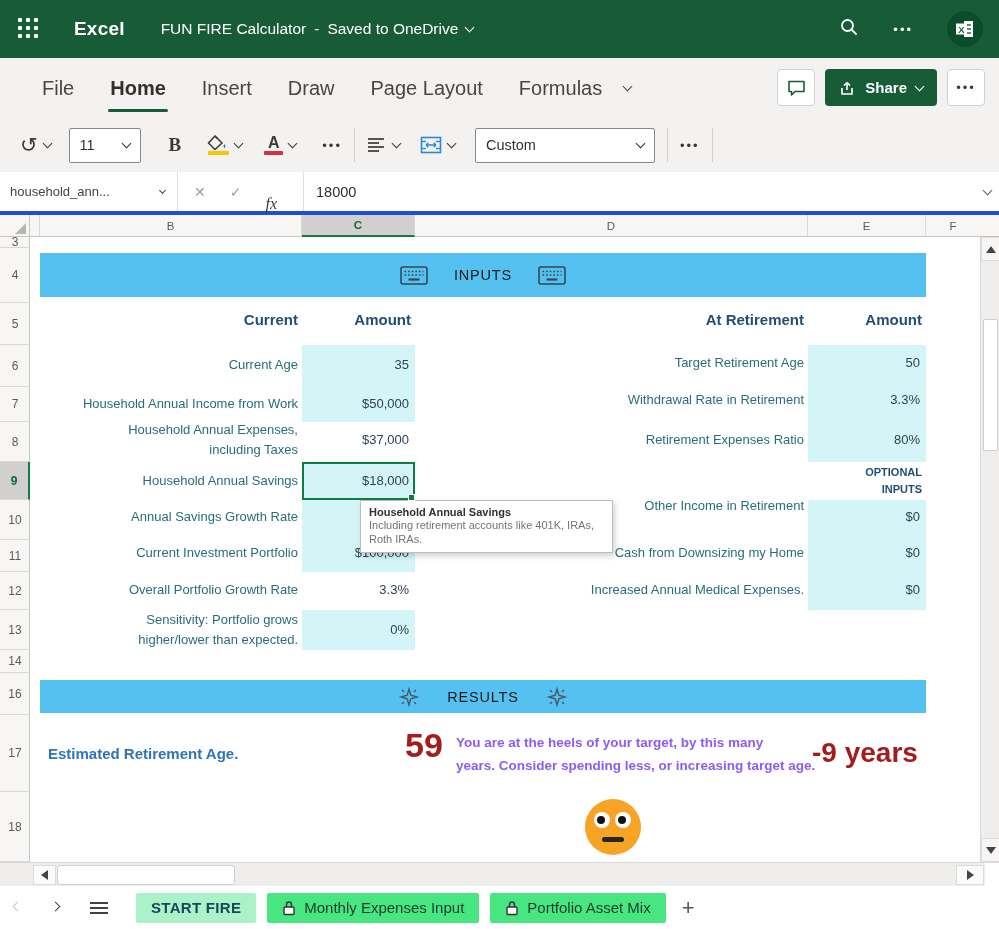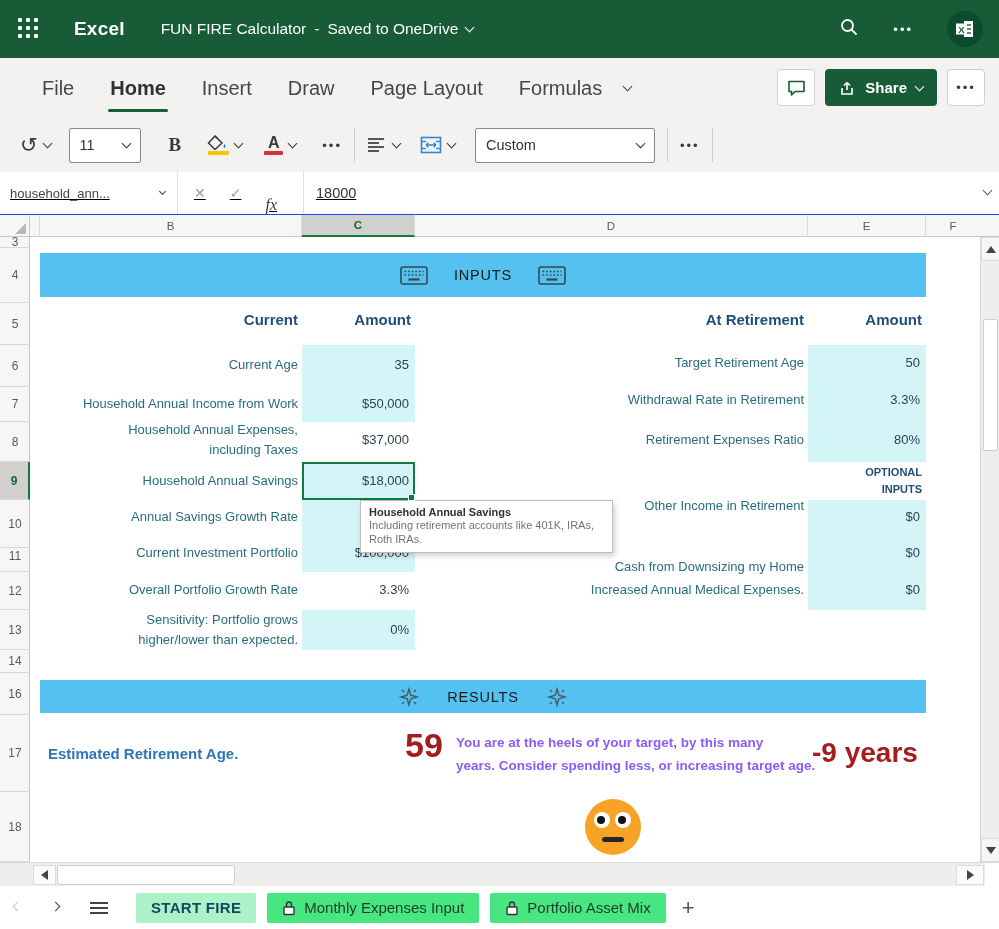--- a/index.html
+++ b/index.html
@@ -37,21 +37,21 @@
   .tool { display:flex; align-items:center; gap:6px; cursor:pointer; }
   .undo-glyph { font-size:21px; line-height:1; color:#3B3A39; font-family:"DejaVu Sans", sans-serif; }
   .combo { background:#fff; border:1px solid #8A8886; border-radius:2px; height:35px; display:flex; align-items:center; justify-content:space-between; padding:0 10px; font-size:14.5px; color:#323130; cursor:pointer; }
   .divider { width:1px; height:34px; background:#D2D0CE; margin:0 12px; }
   .bold-b { font-size:19px; font-weight:bold; font-family:"Liberation Serif", serif; }
   .color-bar { height:4px; border-radius:1px; }
   .ellip { font-size:13px; letter-spacing:2px; color:#3B3A39; }
   .collapse-chev { position:absolute; right:10px; top:152px; color:#605E5C; }
 
   
-  .fbar { position:absolute; left:0; top:172px; width:999px; height:43px; background:#fff; border-bottom:1px solid #1d4ed8; display:flex; align-items:center;text-decoration:underline; }
+  .fbar { position:absolute; left:0; top:172px; width:999px; height:43px; background:#fff; border-bottom:4px solid #1d4ed8; display:flex; align-items:center; }
   .namebox { width:178px; height:100%; border-right:1px solid #E1DFDD; display:flex; align-items:center; justify-content:space-between; padding:0 12px 0 10px; font-size:13px; color:#444; cursor:pointer; }
   .fx-group { width:126px; height:100%; border-right:1px solid #E1DFDD; display:flex; align-items:center; gap:24px; padding-left:16px; color:#9E9C9A; }
   .fx-x { font-size:14px; }
   .fx-check { font-size:14px; }
   .fx-it { font-family:"Liberation Serif", serif; font-style:italic; font-size:16px; color:#3B3A39;margin-top:24px; }
   .fbar-value { font-size:14.5px; color:#323130; padding-left:12px; }
   .fbar-chev { position:absolute; right:8px; top:18px; color:#605E5C; }
 
   
   .colheads { position:absolute; left:0; top:215px; width:999px; height:22px; background:#F7F6F5; border-bottom:1px solid #C6C6C6; font-size:11.5px; color:#5A5A5A; }
@@ -272,21 +272,21 @@
   </div>
 
   <div class="rowheads">
     <span class="rowh" style="top:0; height:11px;">3</span>
     <span class="rowh" style="top:11px; height:55px;">4</span>
     <span class="rowh" style="top:66px; height:42px;">5</span>
     <span class="rowh" style="top:108px; height:42px;">6</span>
     <span class="rowh" style="top:150px; height:35px;">7</span>
     <span class="rowh" style="top:185px; height:40px;">8</span>
     <span class="rowh sel" style="top:225px; height:38px;">9</span>
-    <span class="rowh" style="top:263px; height:48px;">10</span>
+    <span class="rowh" style="top:263px; height:40px;">10</span>
     <span class="rowh" style="top:303px; height:32px;">11</span>
     <span class="rowh" style="top:335px; height:38px;">12</span>
     <span class="rowh" style="top:373px; height:40px;">13</span>
     <span class="rowh" style="top:413px; height:23px;">14</span>
     <span class="rowh" style="top:436px; height:42px;">16</span>
     <span class="rowh" style="top:478px; height:77px;">17</span>
     <span class="rowh" style="top:555px; height:70px;">18</span>
   </div>
 
   <div class="sheet">
@@ -338,21 +338,21 @@
     <span class="cell-value" style="left:274px; top:343px; width:105px;">3.3%</span>
     <span class="cell-value" style="left:274px; top:383px; width:105px;">0%</span>
 
     <div class="sel-cell" style="left:272px; top:225px; width:113px; height:38px;"></div>
     <div class="fill-handle" style="left:378px; top:257px;"></div>
 
     <span class="cell-label" style="left:470px; top:116px; width:304px;">Target Retirement Age</span>
     <span class="cell-label" style="left:470px; top:153px; width:304px;">Withdrawal Rate in Retirement</span>
     <span class="cell-label" style="left:470px; top:193px; width:304px;">Retirement Expenses Ratio</span>
     <span class="cell-label" style="left:470px; top:259px; width:304px;">Other Income in Retirement</span>
-    <span class="cell-label" style="left:470px; top:320px; width:304px;">Cash from Downsizing my Home</span>
+    <span class="cell-label" style="left:470px; top:306px; width:304px;">Cash from Downsizing my Home</span>
     <span class="cell-label" style="left:470px; top:343px; width:304px;">Increased Annual Medical Expenses.</span>
 
     <span class="cell-value" style="left:780px; top:116px; width:110px;">50</span>
     <span class="cell-value" style="left:780px; top:153px; width:110px;">3.3%</span>
     <span class="cell-value" style="left:780px; top:193px; width:110px;">80%</span>
     <span class="cell-value" style="left:780px; top:270px; width:110px;">$0</span>
     <span class="cell-value" style="left:780px; top:306px; width:110px;">$0</span>
     <span class="cell-value" style="left:780px; top:343px; width:110px;">$0</span>
 
     <span class="optional" style="left:780px; top:227px; width:112px;">

